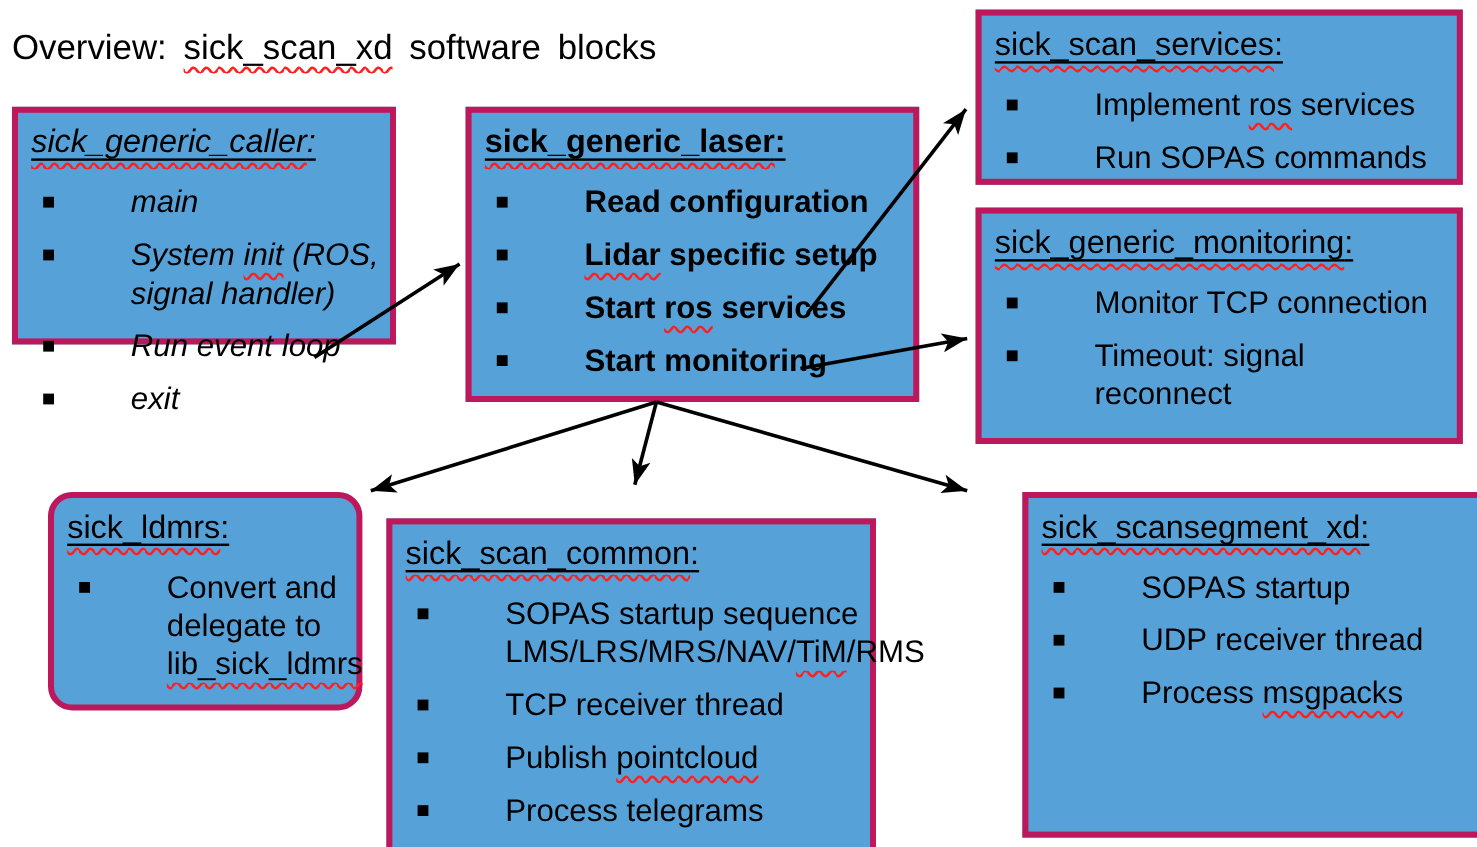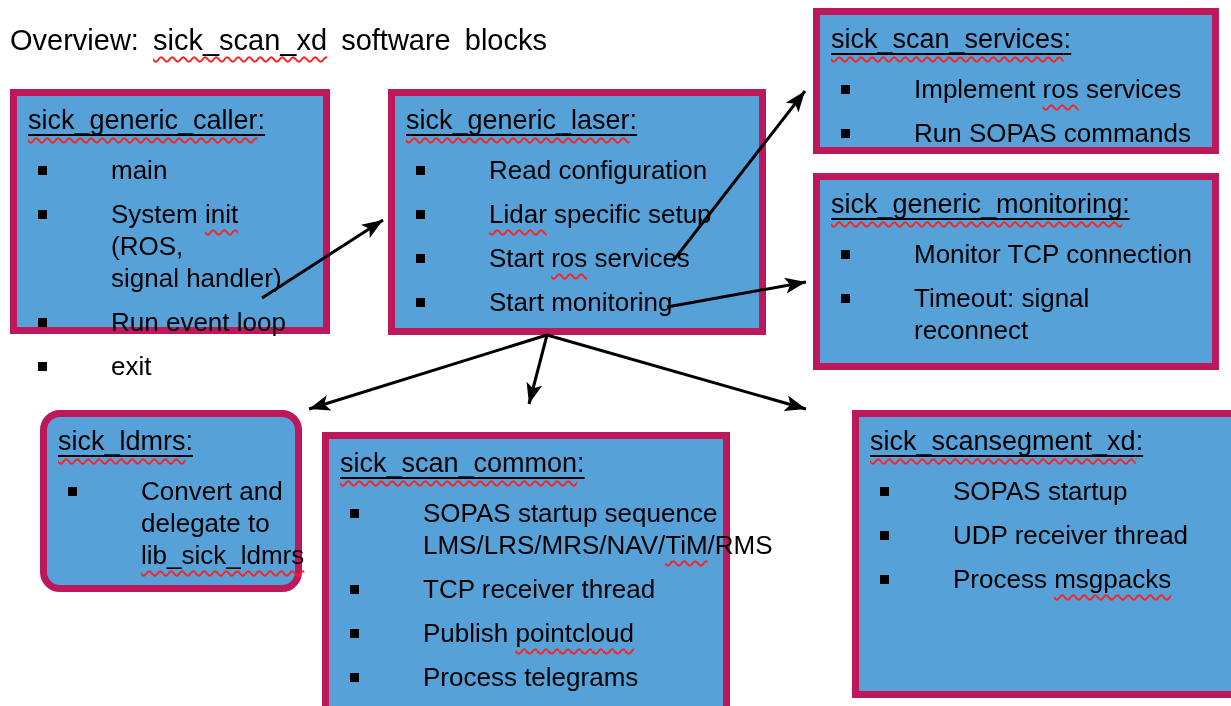--- a/index.html
+++ b/index.html
@@ -6,21 +6,21 @@
   body {
     width: 1231px; height: 706px; position: relative; overflow: hidden;
     font-family: "Liberation Sans", sans-serif; color: #000;
   }
   .title {
     position: absolute; left: 10px; top: 24px;
     font-size: 29px; word-spacing: 6px; white-space: nowrap;
   }
   .block {
     position: absolute; box-sizing: border-box;
-    background: #55a1d8; border: 7px solid #be185d;
+    background: #55a1d8; border: 5px solid #be185d;
   }
   .block-heading {
     font-size: 27px; padding: 9px 12px 0 11px; white-space: nowrap;
     text-decoration: underline; text-decoration-thickness: 2px;
     text-underline-offset: 5px; text-decoration-skip-ink: none;
   }
   .wavy {
     text-decoration: underline wavy #ff1f1f;
     text-decoration-thickness: 1.5px; text-underline-offset: 6px;
     text-decoration-skip-ink: none;
@@ -29,21 +29,21 @@
   ul.bullets { list-style: none; margin: 18px 0 0 0; padding: 0 8px 0 19px; }
   ul.bullets li { display: flex; margin-bottom: 12px; font-size: 26px; line-height: 32px; gap: 44px; }
   .bullet-marker { flex: none; width: 9px; height: 9px; background: #000; margin: 12px 20px 0 2px; }
   .arrows { position: absolute; left: 0; top: 0; width: 1231px; height: 706px; pointer-events: none; }
 </style>
 </head>
 <body>
 
 <div class="title"><span>Overview: </span><span class="wavy">sick_scan_xd</span><span> software blocks</span></div>
 
-<div class="block" style="left:10px;  top:89px;  width:320px; height:245px;">
+<div class="block" style="left:10px;  top:89px;  width:320px; height:198px;font-style:italic;">
   <div class="block-heading"><span class="wavy">sick_generic_caller</span><span>:</span></div>
   <ul class="bullets">
       <li>
         <span class="bullet-marker"></span>
         <span class="bullet-text"><span>main</span></span>
       </li>
       <li>
         <span class="bullet-marker"></span>
         <span class="bullet-text"><span>System </span><span class="wavy">init</span><span> (ROS,</span><br><span>signal handler)</span></span>
       </li>
@@ -51,21 +51,21 @@
         <span class="bullet-marker"></span>
         <span class="bullet-text"><span>Run event loop</span></span>
       </li>
       <li>
         <span class="bullet-marker"></span>
         <span class="bullet-text"><span>exit</span></span>
       </li>
     </ul>
 </div>
 
-<div class="block" style="left:388px; top:89px;  width:378px; height:246px;">
+<div class="block" style="left:388px; top:89px;  width:378px; height:246px;font-weight:bold;">
   <div class="block-heading"><span class="wavy">sick_generic_laser</span><span>:</span></div>
   <ul class="bullets">
       <li>
         <span class="bullet-marker"></span>
         <span class="bullet-text"><span>Read configuration</span></span>
       </li>
       <li>
         <span class="bullet-marker"></span>
         <span class="bullet-text"><span class="wavy">Lidar</span><span> specific setup</span></span>
       </li>

